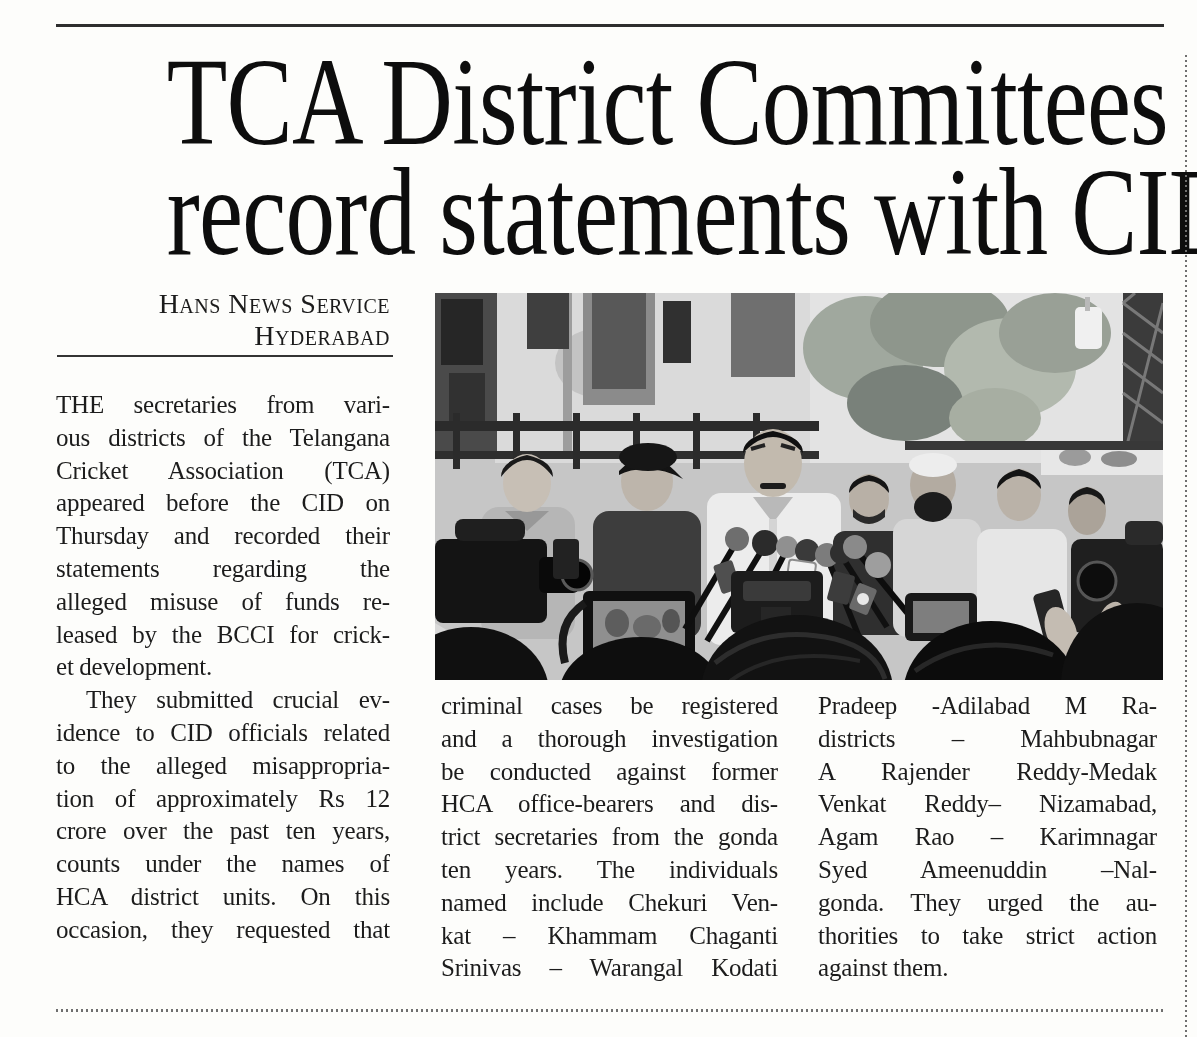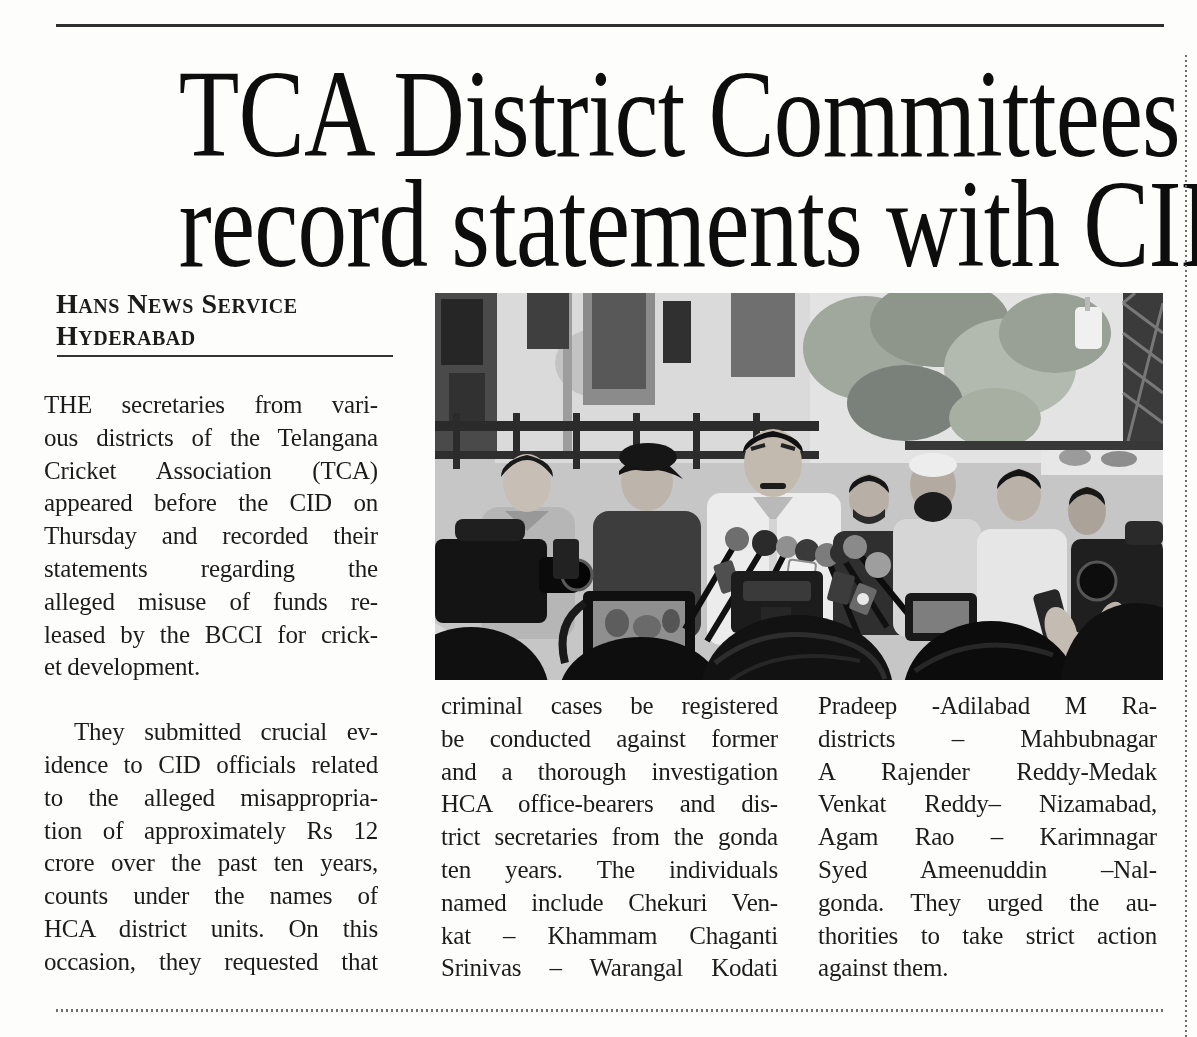--- a/index.html
+++ b/index.html
@@ -20,64 +20,64 @@
     position:absolute;left:56px;top:48px;width:1108px;
     text-align:center;color:#0d0d0d;
   }
   .headline-line{
     display:block;font-size:124px;line-height:110px;font-weight:400;
     white-space:nowrap;transform:scaleX(0.8);transform-origin:50% 50%;
     letter-spacing:-1px;
   }
   .byline{
     position:absolute;left:56px;top:288px;width:334px;
-    text-align:left;font-variant:small-caps;font-weight:700;
+    text-align:right;font-variant:small-caps;font-weight:400;
     font-size:28px;line-height:32px;letter-spacing:0.5px;color:#1b1b1b;
   }
   .byline-rule{
     position:absolute;left:57px;top:355px;width:336px;height:2px;
     background:#343434;
   }
   .photo-frame{
     position:absolute;left:435px;top:293px;width:728px;height:387px;
     background:#c9c9c9;overflow:hidden;
   }
   .article-col{
     position:absolute;width:334px;
     font-size:25px;color:#1c1c1c;
     letter-spacing:-0.2px;word-spacing:-0.5px;
     overflow:hidden;
   }
-  .col-1{left:44px;top:389px;height:596px;}
+  .col-1{left:56px;top:389px;height:596px;}
   .col-2{left:441px;top:690px;width:337px;height:300px;}
   .col-3{left:818px;top:690px;width:339px;height:300px;}
   .line{
     height:32.8px;line-height:32.8px;
     text-align:justify;text-align-last:justify;
     white-space:nowrap;
   }
-  .line.indent{text-indent:30px;margin-top:32px;}
+  .line.indent{text-indent:30px;}
   .line.flush{text-align-last:left;}
   .bottom-dotted{
     position:absolute;left:56px;top:1009px;width:1107px;height:3px;
     background:repeating-linear-gradient(90deg,var(--dotted,#6a6a6a) 0 2px,transparent 2px 5px);
   }
   .right-dotted{
     position:absolute;left:1185px;top:55px;width:2px;height:982px;
     background:repeating-linear-gradient(180deg,var(--dotted,#8a8a8a) 0 2px,transparent 2px 5px);
   }
 </style>
 </head>
 <body>
 
 <div class="page">
 
   <div class="top-rule"></div>
 
-  <h1 class="headline" style="margin:12px;">
+  <h1 class="headline" style="margin:0;">
     <span class="headline-line">TCA District Committees</span>
     <span class="headline-line">record statements with CID</span>
   </h1>
 
   <div class="byline">
     <div>Hans News Service</div>
     <div>Hyderabad</div>
   </div>
   <div class="byline-rule"></div>
 
@@ -260,22 +260,22 @@
         <div class="line">tion of approximately Rs 12</div>
         <div class="line">crore over the past ten years,</div>
         <div class="line">counts under the names of</div>
         <div class="line">HCA district units. On this</div>
         <div class="line">occasion, they requested that</div>
       </div>
     </div>
   <div class="article-col col-2">
       <div>
         <div class="line">criminal cases be registered</div>
+        <div class="line">and a thorough investigation</div>
         <div class="line">be conducted against former</div>
-        <div class="line">and a thorough investigation</div>
         <div class="line">HCA office-bearers and dis-</div>
         <div class="line">trict secretaries from the gonda</div>
         <div class="line">ten years. The individuals</div>
         <div class="line">named include Chekuri Ven-</div>
         <div class="line">kat – Khammam Chaganti</div>
         <div class="line">Srinivas – Warangal Kodati</div>
       </div>
     </div>
   <div class="article-col col-3">
       <div>

